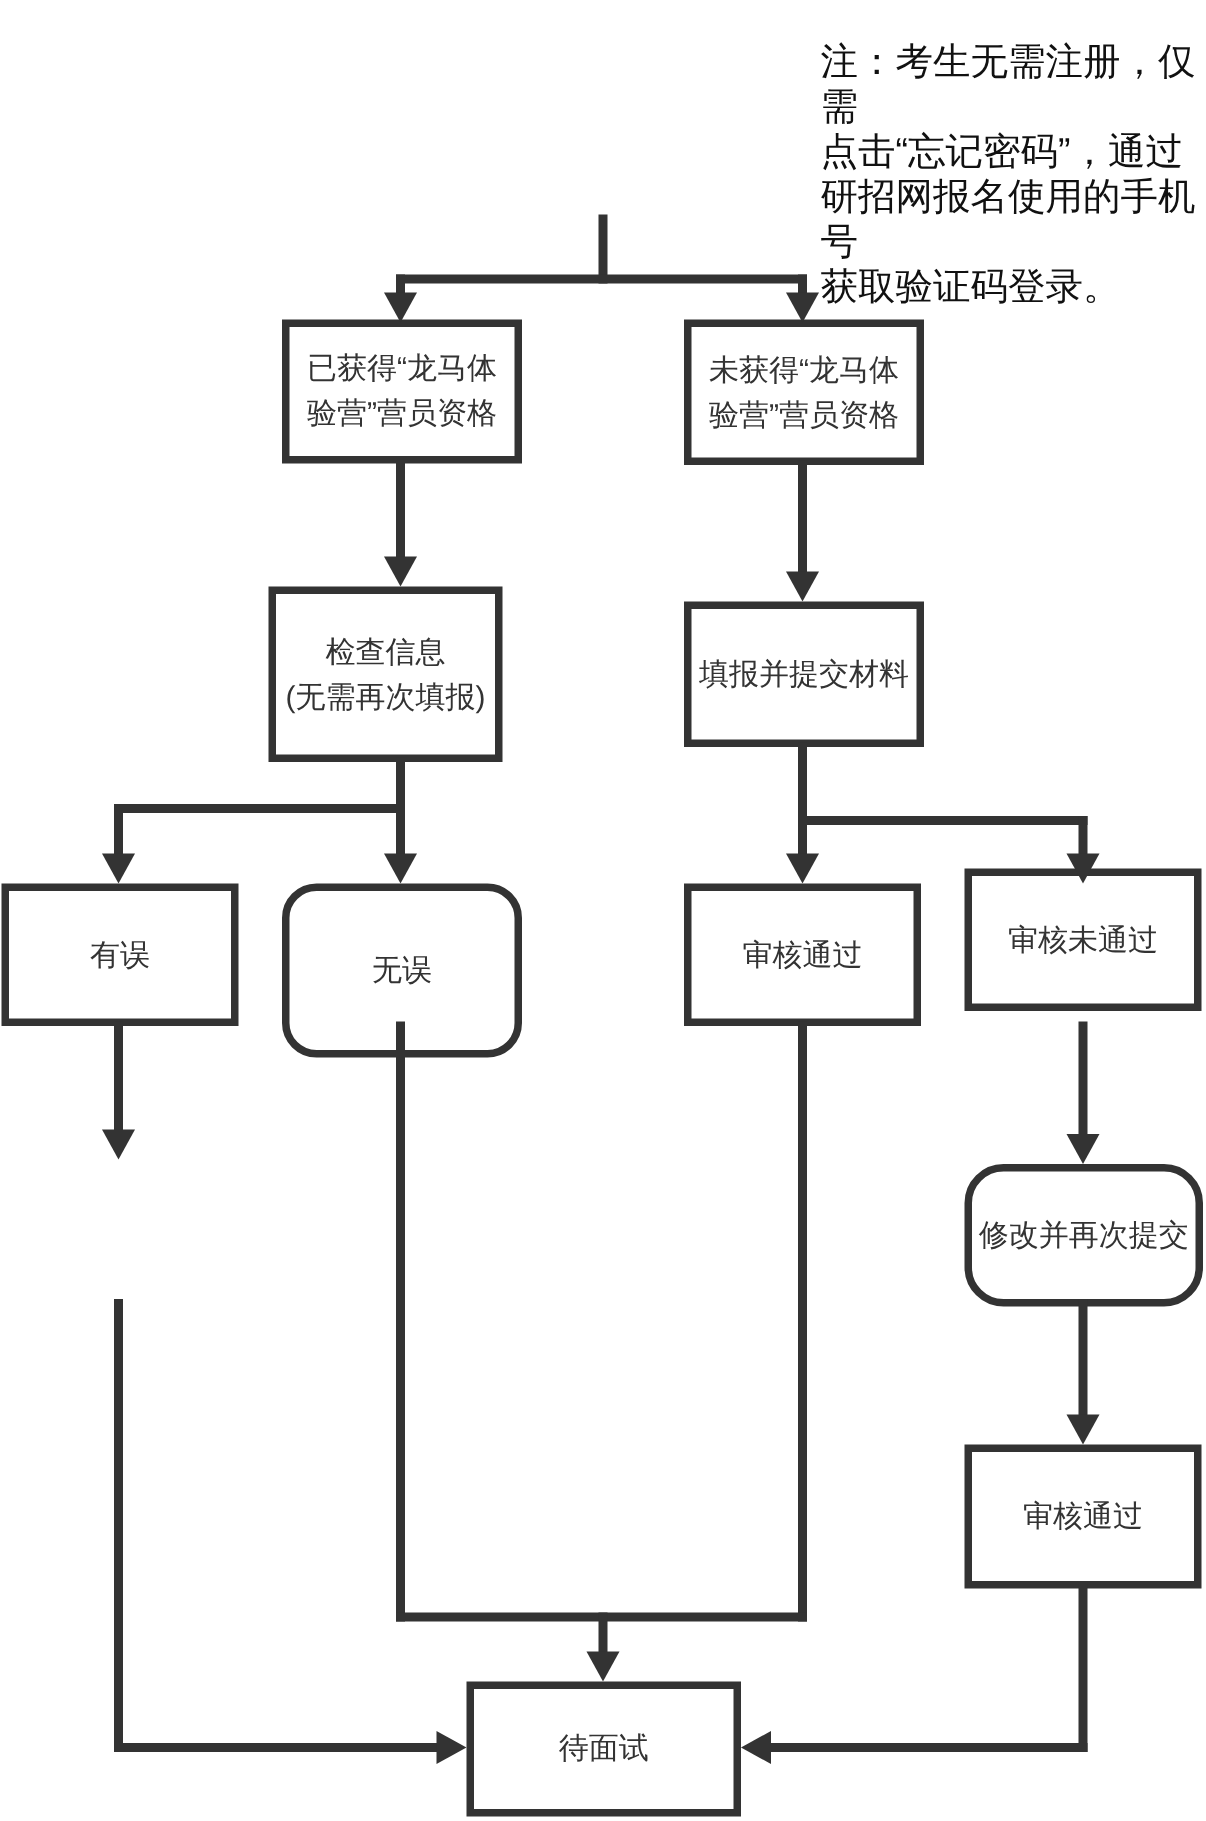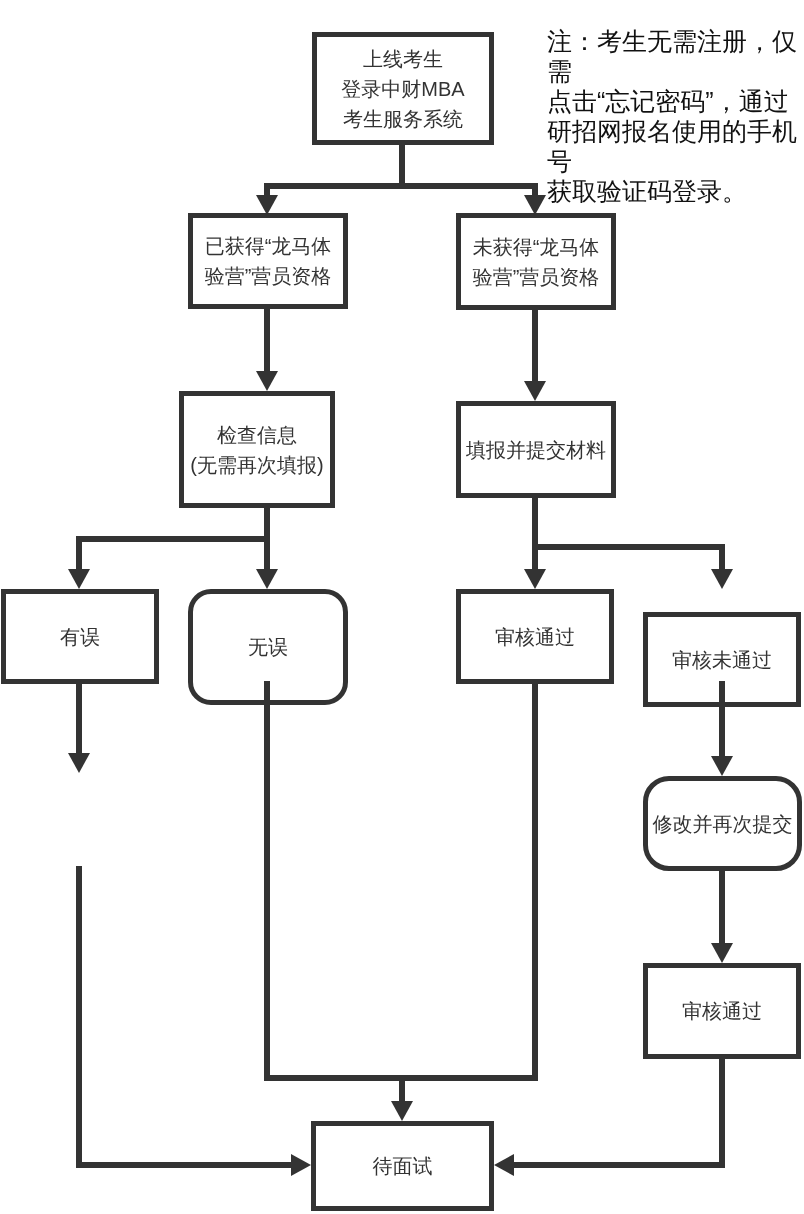--- a/index.html
+++ b/index.html
@@ -44,42 +44,39 @@
 
 <div id="canvas">
 
   <div class="note">
     <div>注：考生无需注册，仅需</div>
     <div>点击“忘记密码”，通过</div>
     <div>研招网报名使用的手机号</div>
     <div>获取验证码登录。</div>
   </div>
 
-  <div class="node" style="left:312px;top:32px;width:182px;height:113px;">上线考生
-登录中财MBA
-考生服务系统</div>
 
   <div class="node" style="left:188px;top:213px;width:160px;height:96px;">已获得“龙马体
 验营”营员资格</div>
 
   <div class="node" style="left:456px;top:213px;width:160px;height:97px;">未获得“龙马体
 验营”营员资格</div>
 
   <div class="node" style="left:179px;top:391px;width:156px;height:117px;">检查信息
 (无需再次填报)</div>
 
   <div class="node" style="left:456px;top:401px;width:160px;height:97px;">填报并提交材料</div>
 
   <div class="node" style="left:1px;top:589px;width:158px;height:95px;">有误</div>
 
   <div class="node" style="left:188px;top:589px;width:160px;height:116px;border-radius:23px;">无误</div>
 
   <div class="node" style="left:456px;top:589px;width:158px;height:95px;">审核通过</div>
 
-  <div class="node" style="left:643px;top:612px;width:158px;height:95px;">审核未通过</div>
+  <div class="node" style="left:643px;top:579px;width:158px;height:95px;">审核未通过</div>
 
 
   <div class="node" style="left:643px;top:776px;width:159px;height:95px;border-radius:26px;">修改并再次提交</div>
 
   <div class="node" style="left:643px;top:963px;width:158px;height:96px;">审核通过</div>
 
   <div class="node" style="left:311px;top:1121px;width:183px;height:90px;">待面试</div>
 
   <div class="seg" style="left:399px;top:143px;width:6px;height:46px;"></div>
   <div class="seg" style="left:264px;top:183px;width:274px;height:6px;"></div>

